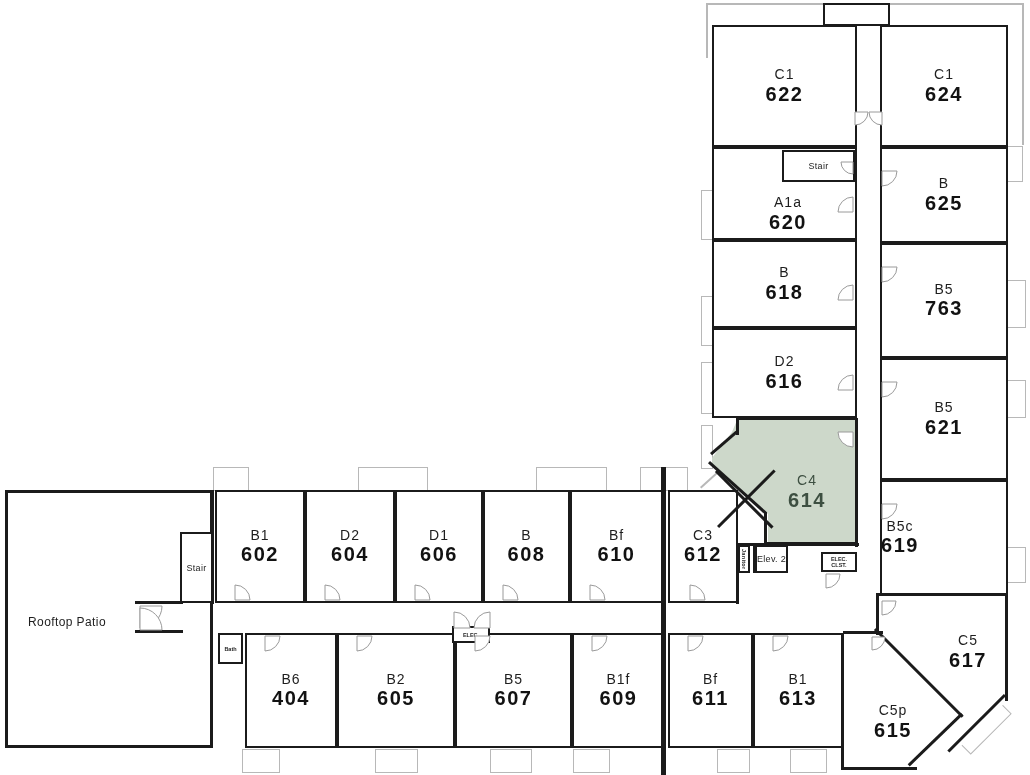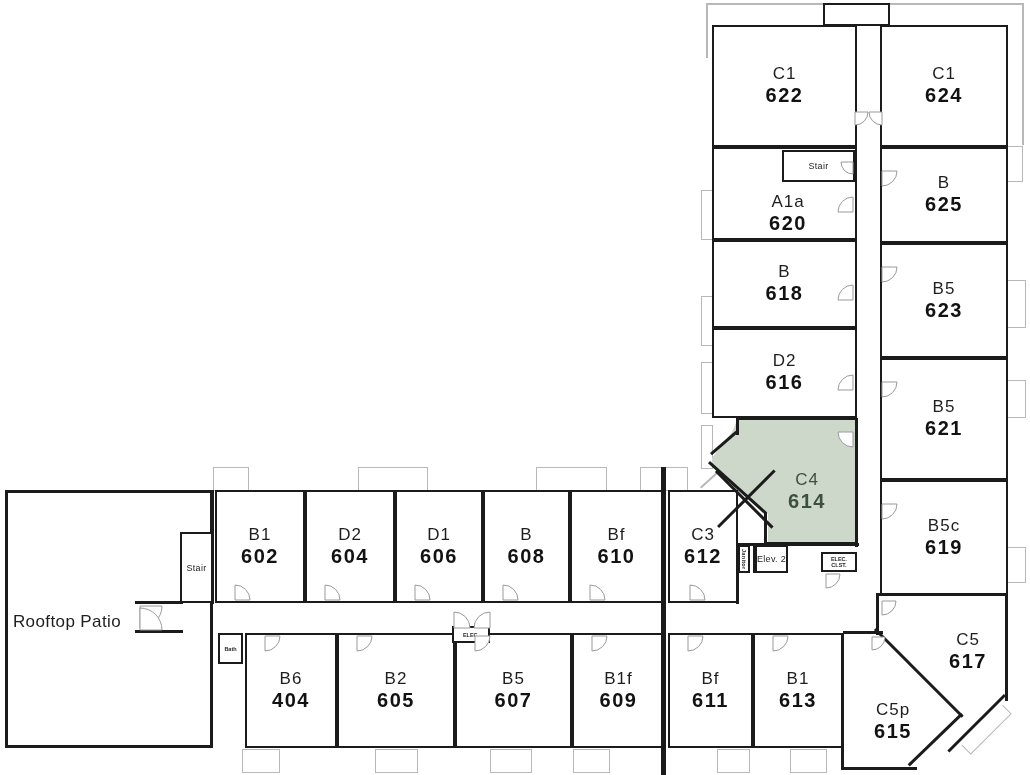--- a/index.html
+++ b/index.html
@@ -2,33 +2,33 @@
 <html><head>
 <meta charset="utf-8">
 <style>
   html,body{margin:0;padding:0;background:#fff;}
   #plan{position:relative;width:1030px;height:775px;background:#fff;overflow:hidden;
         font-family:"Liberation Sans", sans-serif;}
   .room{position:absolute;background:#fff;border:2.5px solid #1b1b1b;box-sizing:border-box;}
   .room.noborder{border:none;}
   .ul{position:absolute;display:flex;flex-direction:column;align-items:center;line-height:1.18;
       transform:translate(-50%,-50%);white-space:nowrap;}
-  .ut{font-size:17px;font-weight:500;letter-spacing:1px;color:#1e1e1e;}
+  .ut{font-size:14px;font-weight:500;letter-spacing:1px;color:#1e1e1e;}
   .un{font-size:20px;font-weight:800;letter-spacing:1.5px;color:#121212;}
   .service{position:absolute;background:#fff;border:2.5px solid #1b1b1b;box-sizing:border-box;
       display:flex;align-items:center;justify-content:center;text-align:center;
       font-size:9px;color:#1e1e1e;letter-spacing:.3px;}
   .service.tiny{font-size:5.5px;font-weight:700;letter-spacing:0;}
   .service.vert{writing-mode:vertical-rl;font-size:5.5px;font-weight:700;}
   .service .wrap{width:90%;line-height:1.25;}
   .wall{position:absolute;background:#1b1b1b;transform-origin:0 0;}
   .gline{position:absolute;background:#b8b8b8;transform-origin:0 0;}
   .gbox{position:absolute;border:1.5px solid #b8b8b8;background:#fff;box-sizing:border-box;transform-origin:0 0;}
   .area{position:absolute;border:3px solid #1b1b1b;background:#fff;box-sizing:border-box;}
-  .arealabel{position:absolute;font-size:17px;color:#1e1e1e;transform:translate(-50%,-50%);white-space:nowrap;letter-spacing:.4px;}
+  .arealabel{position:absolute;font-size:12px;color:#1e1e1e;transform:translate(-50%,-50%);white-space:nowrap;letter-spacing:.4px;}
   #doors{position:absolute;left:0;top:0;pointer-events:none;}
 </style>
 </head>
 <body>
 
 <div id="plan">
     <div class="gbox" style="left: 701px; top: 190px; width: 12px; height: 50px;"></div>
     <div class="gbox" style="left: 701px; top: 296px; width: 12px; height: 50px;"></div>
     <div class="gbox" style="left: 701px; top: 362px; width: 12px; height: 52px;"></div>
     <div class="gbox" style="left: 701px; top: 425px; width: 12px; height: 44px;"></div>
@@ -84,29 +84,29 @@
       <span class="un">624</span>
     </div>
     <div class="room" style="left: 880px; top: 147px; width: 128px; height: 96px;"></div>
     <div class="ul" style="left: 944px; top: 195px;">
       <span class="ut">B</span>
       <span class="un">625</span>
     </div>
     <div class="room" style="left: 880px; top: 243px; width: 128px; height: 115px;"></div>
     <div class="ul" style="left: 944px; top: 300.5px;">
       <span class="ut">B5</span>
-      <span class="un">623</span>
+      <span class="un">763</span>
     </div>
     <div class="room" style="left: 880px; top: 358px; width: 128px; height: 122px;"></div>
     <div class="ul" style="left: 944px; top: 419px;">
       <span class="ut">B5</span>
       <span class="un">621</span>
     </div>
     <div class="room" style="left: 880px; top: 480px; width: 128px; height: 115px;"></div>
-    <div class="ul" style="left: 944px; top: 537.5px;">
+    <div class="ul" style="left: 900px; top: 537.5px;">
       <span class="ut">B5c</span>
       <span class="un">619</span>
     </div>
     <div class="room noborder" style="left: 878px; top: 595px; width: 130px; height: 162px; clip-path: polygon(0px 0px, 130px 0px, 130px 105px, 77px 157px, 87px 122px, 2px 37px);"></div>
     <div class="ul" style="left: 968px; top: 652px;">
       <span class="ut">C5</span>
       <span class="un">617</span>
     </div>
     <div class="room noborder" style="left: 843px; top: 633px; width: 122px; height: 134px; clip-path: polygon(0px 0px, 37px 0px, 122px 84px, 70px 134px, 0px 134px);"></div>
     <div class="ul" style="left: 893px; top: 722px;">

